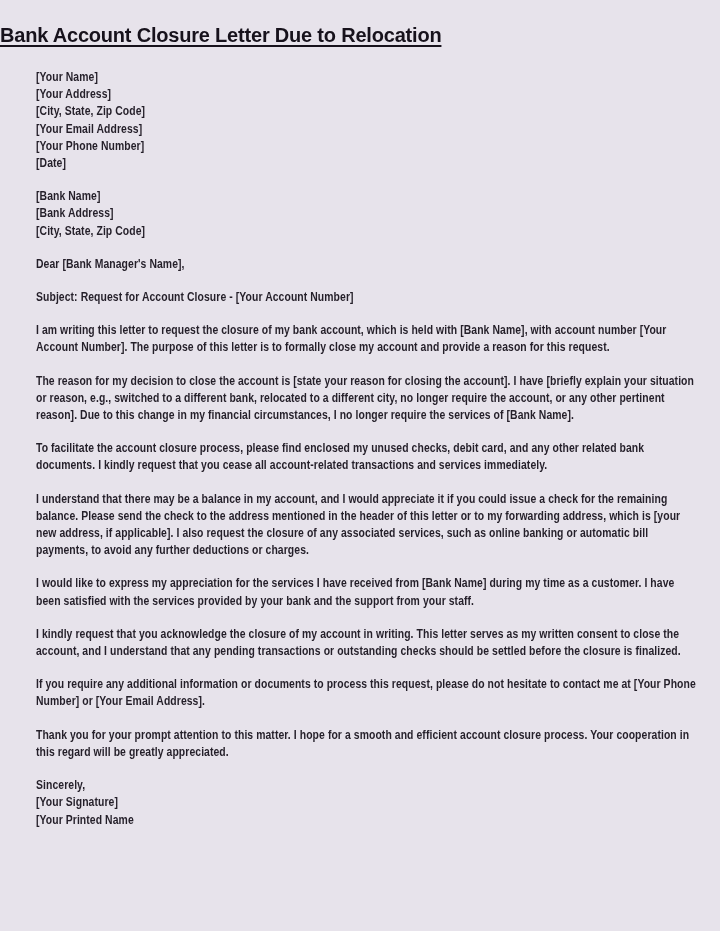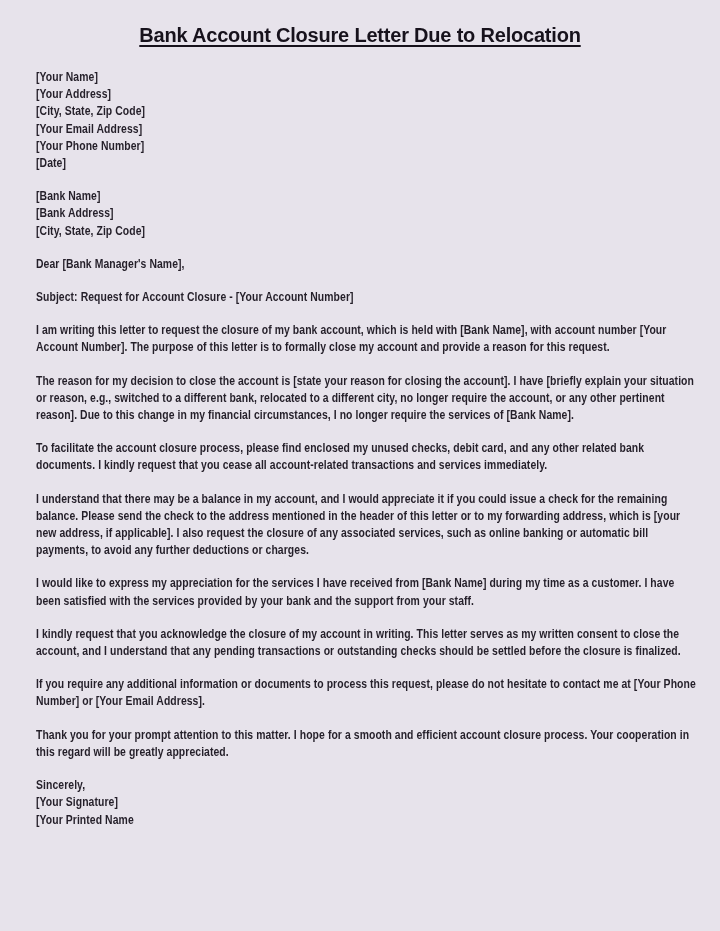--- a/index.html
+++ b/index.html
@@ -13,21 +13,20 @@
     height: 931px;
     background: #e7e3eb;
     overflow: hidden;
     font-family: "Liberation Sans", sans-serif;
     font-weight: 700;
     color: #241f29;
   }
   .title {
     margin: 0;
     padding-top: 24px;
-    text-align: center;
     font-size: 20px;
     letter-spacing: -0.2px;
     color: #17121c;
     text-decoration: underline;
     text-decoration-thickness: 2px;
     text-underline-offset: 3px;
   }
   
   .content {
     position: absolute;

